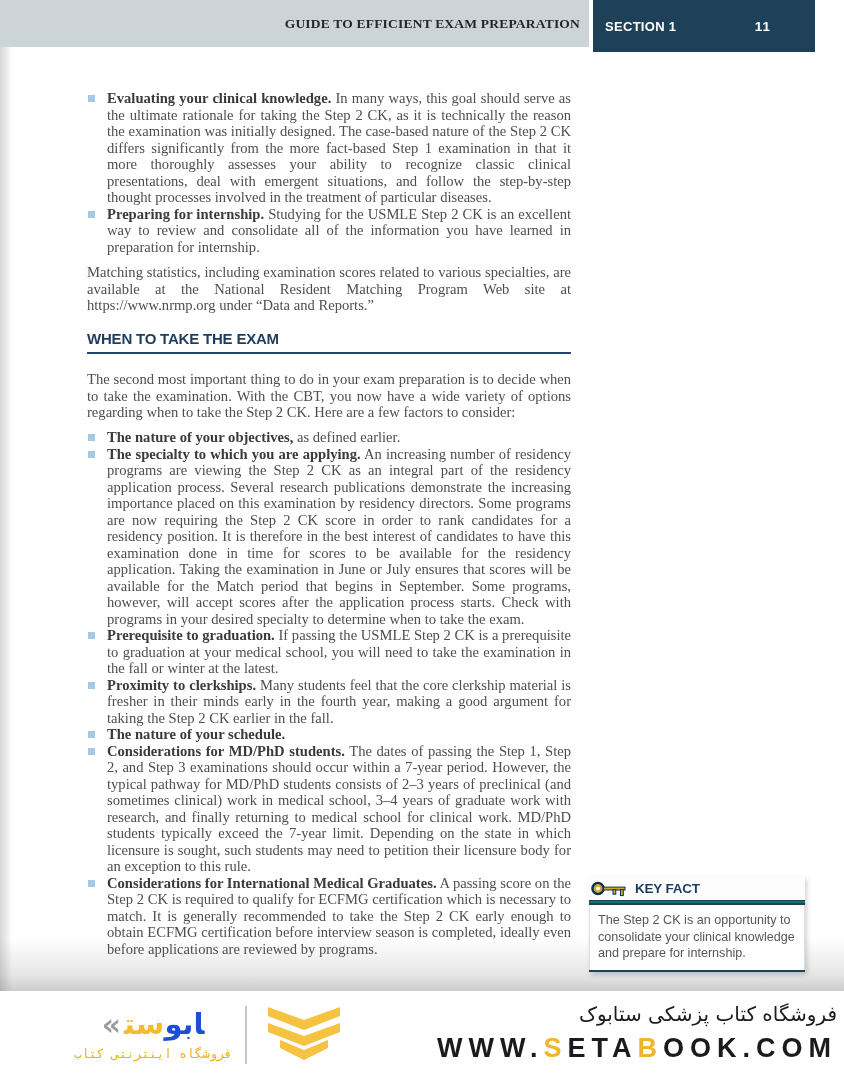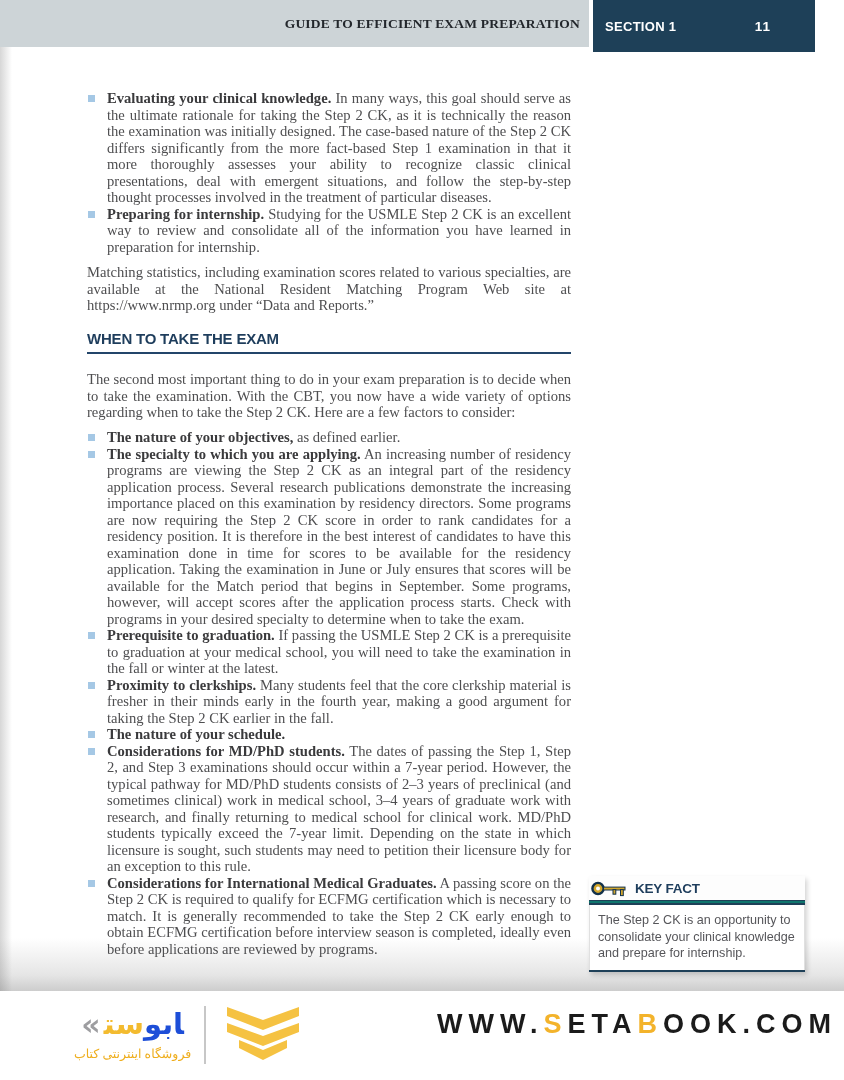--- a/index.html
+++ b/index.html
@@ -57,21 +57,21 @@
   .col,.key-fact{z-index:2;}
 
   
   .footer-left{position:absolute;left:74px;top:1006px;display:flex;align-items:center;gap:13px;}
   .logo-text{display:flex;flex-direction:column;align-items:center;}
   .logo-word-row{display:flex;align-items:center;gap:3px;direction:ltr;}
   .logo-quote{font-family:"DejaVu Sans",sans-serif;font-weight:bold;font-size:30px;color:#9d9da0;line-height:1;}
   .logo-wordmark{direction:rtl;font-family:"DejaVu Sans",sans-serif;font-weight:bold;font-size:29px;line-height:1.15;}
   .wm-gold{color:#f3bb2f;}
   .wm-gray{color:#1d4ed8;}
-  .logo-subtitle{font-family:Liberation Serif, serif;font-size:12.5px;color:#efae1d;margin-top:4px;white-space:nowrap;}
+  .logo-subtitle{font-family:Liberation Mono, monospace;font-size:12.5px;color:#efae1d;margin-top:4px;white-space:nowrap;}
   .logo-divider{width:2px;height:58px;background:#c7c7c7;}
   .footer-right{position:absolute;right:7px;top:1002px;text-align:right;}
   .store-title-fa{font-family:"DejaVu Sans",sans-serif;font-size:20px;color:#1c1c1c;direction:rtl;}
   .store-url{font-family:"Liberation Sans",sans-serif;font-weight:bold;font-size:27px;
     letter-spacing:6px;color:#1b1b1b;margin-top:7px;white-space:nowrap;}
   .url-gold{color:#f3b32b;}
 </style>
 </head>
 <body>
 
@@ -174,16 +174,17 @@
     </div>
     <div class="logo-divider"></div>
     <svg width="88" height="58" viewBox="0 0 88 58">
       <polygon points="8,1 44,14 80,1 80,10 44,24 8,10" fill="#f5c242"></polygon>
       <polygon points="8,17 44,30 80,17 80,26 44,40 8,26" fill="#f5c242"></polygon>
       <polygon points="20,34 44,44 68,34 68,42 44,54 20,42" fill="#f5c242"></polygon>
     </svg>
   </div>
 
   <div class="footer-right">
+    <div class="store-title-fa">فروشگاه کتاب پزشکی ستابوک</div>
     <div class="store-url"><span>WWW.</span><span class="url-gold">S</span><span>ETA</span><span class="url-gold">B</span><span>OOK.COM</span></div>
   </div>
 
 </div>
 
 </body></html>

